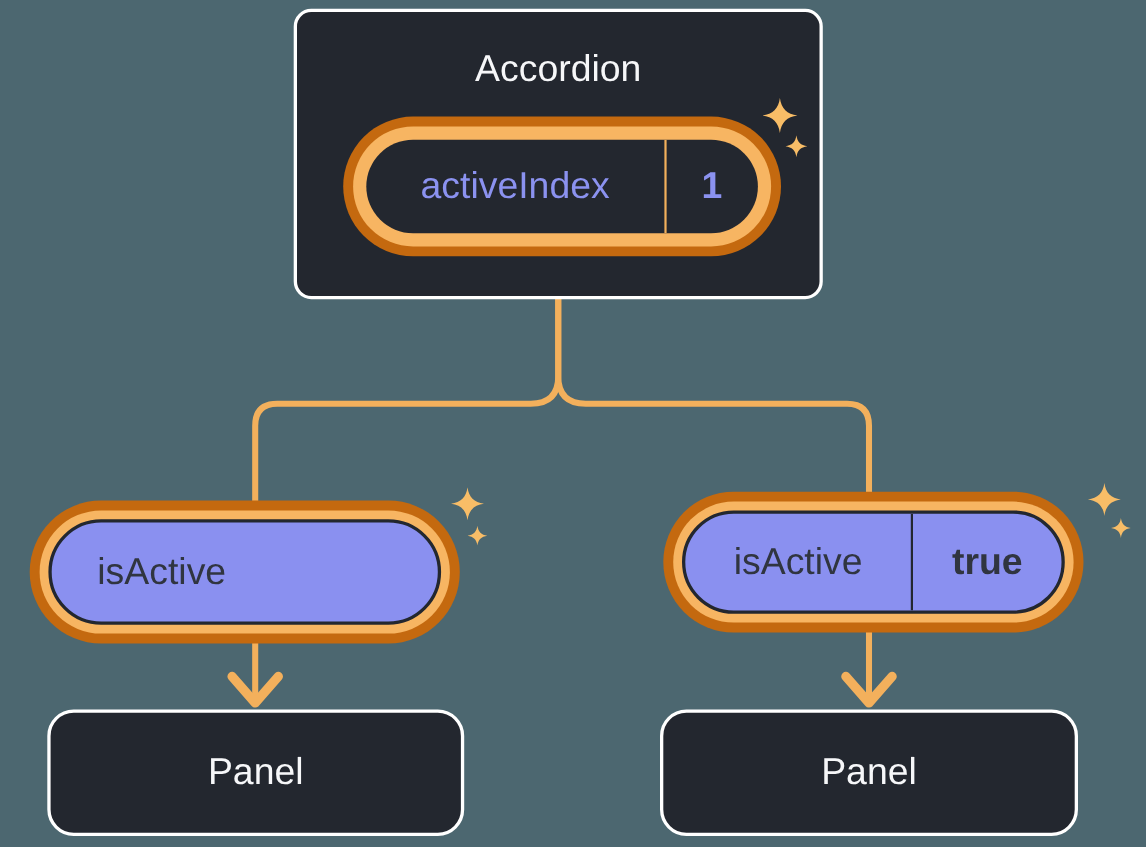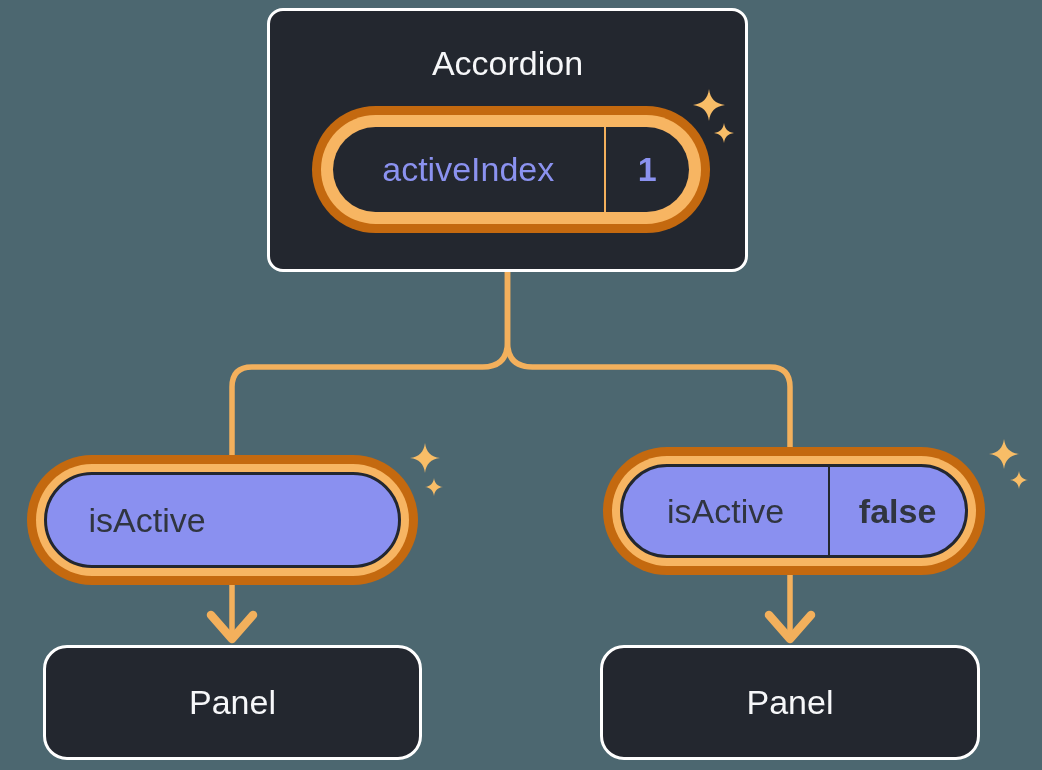--- a/index.html
+++ b/index.html
@@ -167,21 +167,21 @@
   <div class="sparkle" style="left:425px; top:478px; width:18px; height:18px;">
     <svg viewBox="0 0 24 24">
         <path fill="var(--sparkle)" d="M12 0 C12.9 7.2 16.8 11.1 24 12 C16.8 12.9 12.9 16.8 12 24 C11.1 16.8 7.2 12.9 0 12 C7.2 11.1 11.1 7.2 12 0 Z"></path>
       </svg>
   </div>
 
   <div class="pill-outer prop-pill-outer pill-right">
     <div class="pill-ring prop-pill-ring">
       <div class="prop-pill-frame">
         <div class="cell cell-name">isActive</div>
-        <div class="cell cell-value">false</div>
+        <div class="cell cell-value">true</div>
       </div>
     </div>
   </div>
   <div class="sparkle" style="left:989px; top:439px; width:30px; height:30px;">
     <svg viewBox="0 0 24 24">
         <path fill="var(--sparkle)" d="M12 0 C12.9 7.2 16.8 11.1 24 12 C16.8 12.9 12.9 16.8 12 24 C11.1 16.8 7.2 12.9 0 12 C7.2 11.1 11.1 7.2 12 0 Z"></path>
       </svg>
   </div>
   <div class="sparkle" style="left:1010px; top:471px; width:18px; height:18px;">
     <svg viewBox="0 0 24 24">

